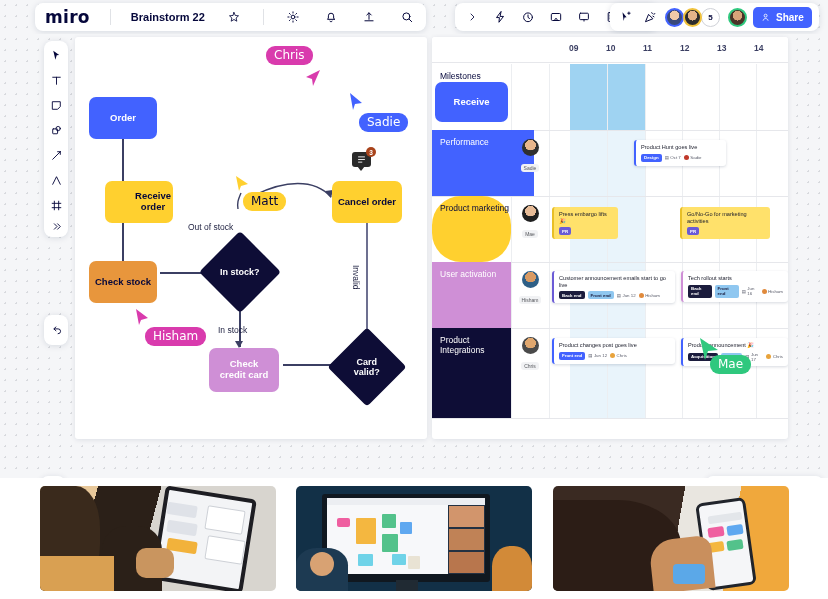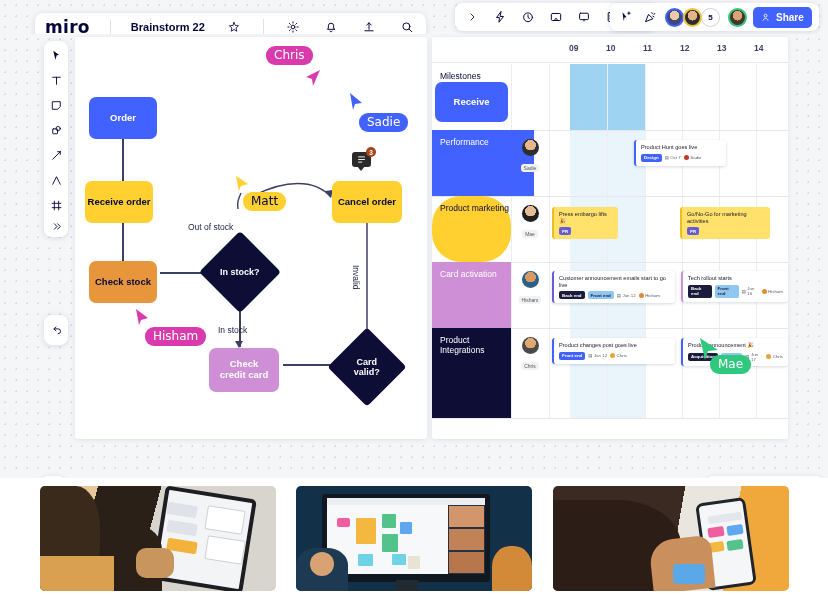--- a/index.html
+++ b/index.html
@@ -15,21 +15,21 @@
   .dotfield{
     position:absolute; inset:0;
     background-image:radial-gradient(#d8dade 1px, transparent 1px);
     background-size:11px 11px;
   }
   .tb-pill{
     position:absolute; background:#fff; border-radius:8px;
     box-shadow:0 1px 6px rgba(9,30,66,.13);
     display:flex; align-items:center; height:28px;
   }
-  #tb-left{ left:35px; top:13px; padding:0 10px; gap:20px; }
+  #tb-left{ left:35px; top:3px; padding:0 10px; gap:20px; }
   .logo{ font-size:17px; font-weight:700; letter-spacing:.3px; color:#05073b;
          font-family:"DejaVu Sans", sans-serif; }
   .vsep{ width:1px; height:16px; background:#e0e2e6; }
   .board-title{ font-size:11px; font-weight:700; }
   .ico{ display:inline-flex; align-items:center; justify-content:center;
         width:18px; height:18px; color:#05073b; }
   .ico svg{ width:14px; height:14px; fill:none; stroke:currentColor; stroke-width:1.7;
             stroke-linecap:round; stroke-linejoin:round; }
   .ico.small svg{ width:12px; height:12px; }
   #tb-mid{ left:455px; top:3px; padding:0 8px; gap:10px; }
@@ -313,21 +313,21 @@
       <polygon points="47,153 43,146 51,146" fill="#3b3f63"></polygon>
       <polygon points="47,234 43,227 51,227" fill="#3b3f63"></polygon>
       <polygon points="146,236 139,232 139,240" fill="#3b3f63"></polygon>
       <polygon points="164,311 160,304 168,304" fill="#3b3f63"></polygon>
       <polygon points="282,327 275,323 275,331" fill="#3b3f63"></polygon>
     </svg>
 
     <div class="node" style="left:14px;top:60px;width:68px;height:42px;background:#4262ff;color:#fff;">
       <span>Order</span>
     </div>
-    <div class="node" style="left:10px;top:144px;width:68px;height:42px;background:#ffd02f;color:#05073b;">
+    <div class="node" style="left:30px;top:144px;width:68px;height:42px;background:#ffd02f;color:#05073b;padding-left:28px;">
       <span>Receive order</span>
     </div>
     <div class="node" style="left:14px;top:224px;width:68px;height:42px;background:#e8963c;color:#05073b;">
       <span>Check stock</span>
     </div>
     <div class="node" style="left:257px;top:144px;width:70px;height:42px;background:#ffd02f;color:#05073b;">
       <span>Cancel order</span>
     </div>
     <div class="node" style="left:134px;top:311px;width:70px;height:44px;background:#cf8fd6;color:#fff;white-space:pre-line;">
       <span>Check
@@ -403,21 +403,21 @@
     <div class="tl-rowlabel" style="top:27px;width:79px;height:66px;background:#fff;">
       <span>Milestones</span>
     </div>
     <div class="tl-rowlabel" style="top:93px;width:102px;height:66px;background:#4262ff;color:#fff;">
       <span>Performance</span>
     </div>
     <div class="tl-rowlabel" style="top:159px;width:79px;height:66px;background:#ffd02f;color:#05073b;border-radius:29px;">
       <span>Product marketing</span>
     </div>
     <div class="tl-rowlabel" style="top:225px;width:79px;height:66px;background:#cf8fd6;color:#fff;">
-      <span>Card activation</span>
+      <span>User activation</span>
     </div>
     <div class="tl-rowlabel" style="top:291px;width:79px;height:90px;background:#0e0d36;color:#fff;">
       <span>Product Integrations</span>
     </div>
 
     <div class="node" style="left:3px;top:45px;width:73px;height:40px;background:#4262ff;color:#fff;font-size:9.5px;">
       <span>Receive</span>
     </div>
 
     <div class="tl-avatar" style="left:83px;top:102px;width:30px;">

